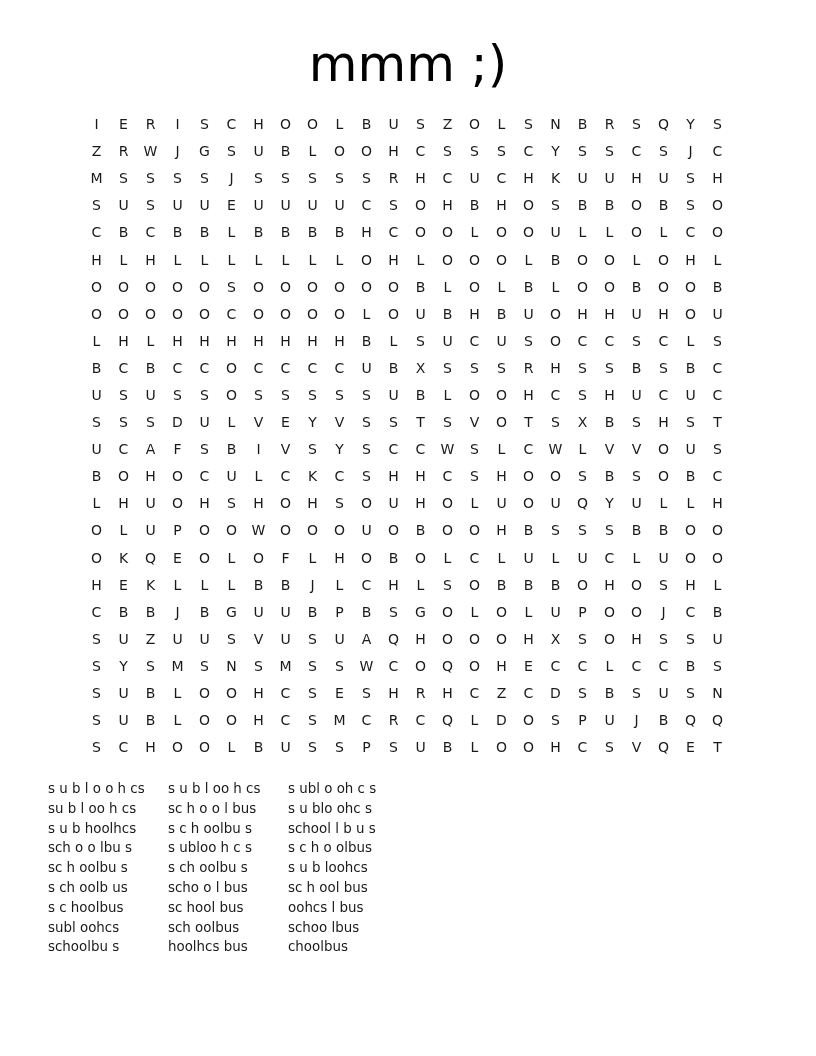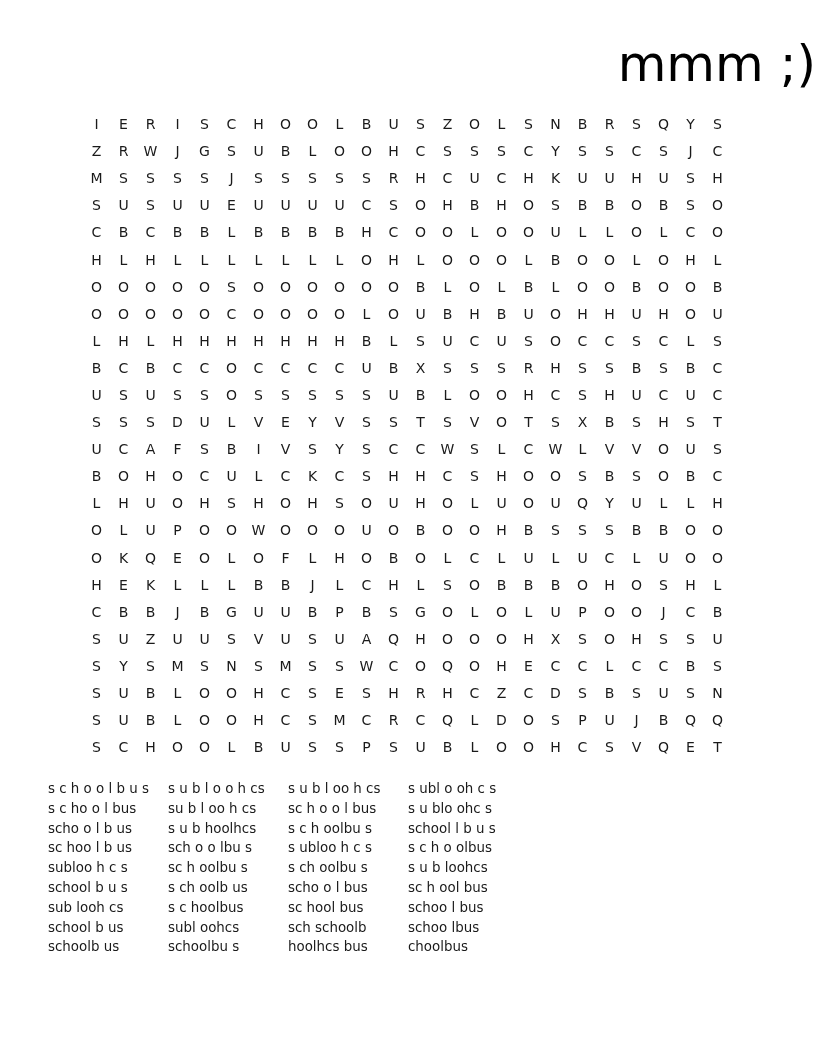--- a/index.html
+++ b/index.html
@@ -13,21 +13,21 @@
       position: relative;
       overflow: hidden;
       font-family: "DejaVu Sans", "Liberation Sans", sans-serif;
       color: #111111;
     }
     .title {
       position: absolute;
       top: 32px;
       left: 0;
       width: 816px;
-      text-align: right;
+      text-align: center;
       font-size: 50px;
       line-height: 64px;
       font-family: "DejaVu Sans", sans-serif;
       color: #000000;
     }
     .grid {
       position: absolute;
       left: 83px;
       top: 111px;
       width: 648px;
@@ -692,57 +692,46 @@
       <span class="cell">C</span>
       <span class="cell">S</span>
       <span class="cell">V</span>
       <span class="cell">Q</span>
       <span class="cell">E</span>
       <span class="cell">T</span>
     </div>
   </div>
 
 <div class="wordlist" id="wordlist">
-    <div class="word-col">
-      <div class="word">s c h o o l b u s</div>
-      <div class="word">s c ho o l bus</div>
-      <div class="word">scho o l b us</div>
-      <div class="word">sc hoo l b us</div>
-      <div class="word">subloo h c s</div>
-      <div class="word">school b u s</div>
-      <div class="word">sub looh cs</div>
-      <div class="word">school b us</div>
-      <div class="word">schoolb us</div>
-    </div>
     <div class="word-col">
       <div class="word">s u b l o o h cs</div>
       <div class="word">su b l oo h cs</div>
       <div class="word">s u b hoolhcs</div>
       <div class="word">sch o o lbu s</div>
       <div class="word">sc h oolbu s</div>
       <div class="word">s ch oolb us</div>
       <div class="word">s c hoolbus</div>
       <div class="word">subl oohcs</div>
       <div class="word">schoolbu s</div>
     </div>
     <div class="word-col">
       <div class="word">s u b l oo h cs</div>
       <div class="word">sc h o o l bus</div>
       <div class="word">s c h oolbu s</div>
       <div class="word">s ubloo h c s</div>
       <div class="word">s ch oolbu s</div>
       <div class="word">scho o l bus</div>
       <div class="word">sc hool bus</div>
-      <div class="word">sch schoolb</div>
+      <div class="word">sch oolbus</div>
       <div class="word">hoolhcs bus</div>
     </div>
     <div class="word-col">
       <div class="word">s ubl o oh c s</div>
       <div class="word">s u blo ohc s</div>
       <div class="word">school l b u s</div>
       <div class="word">s c h o olbus</div>
       <div class="word">s u b loohcs</div>
       <div class="word">sc h ool bus</div>
-      <div class="word">schoo l bus</div>
+      <div class="word">oohcs l bus</div>
       <div class="word">schoo lbus</div>
       <div class="word">choolbus</div>
     </div>
   </div>
 
 </body></html>

